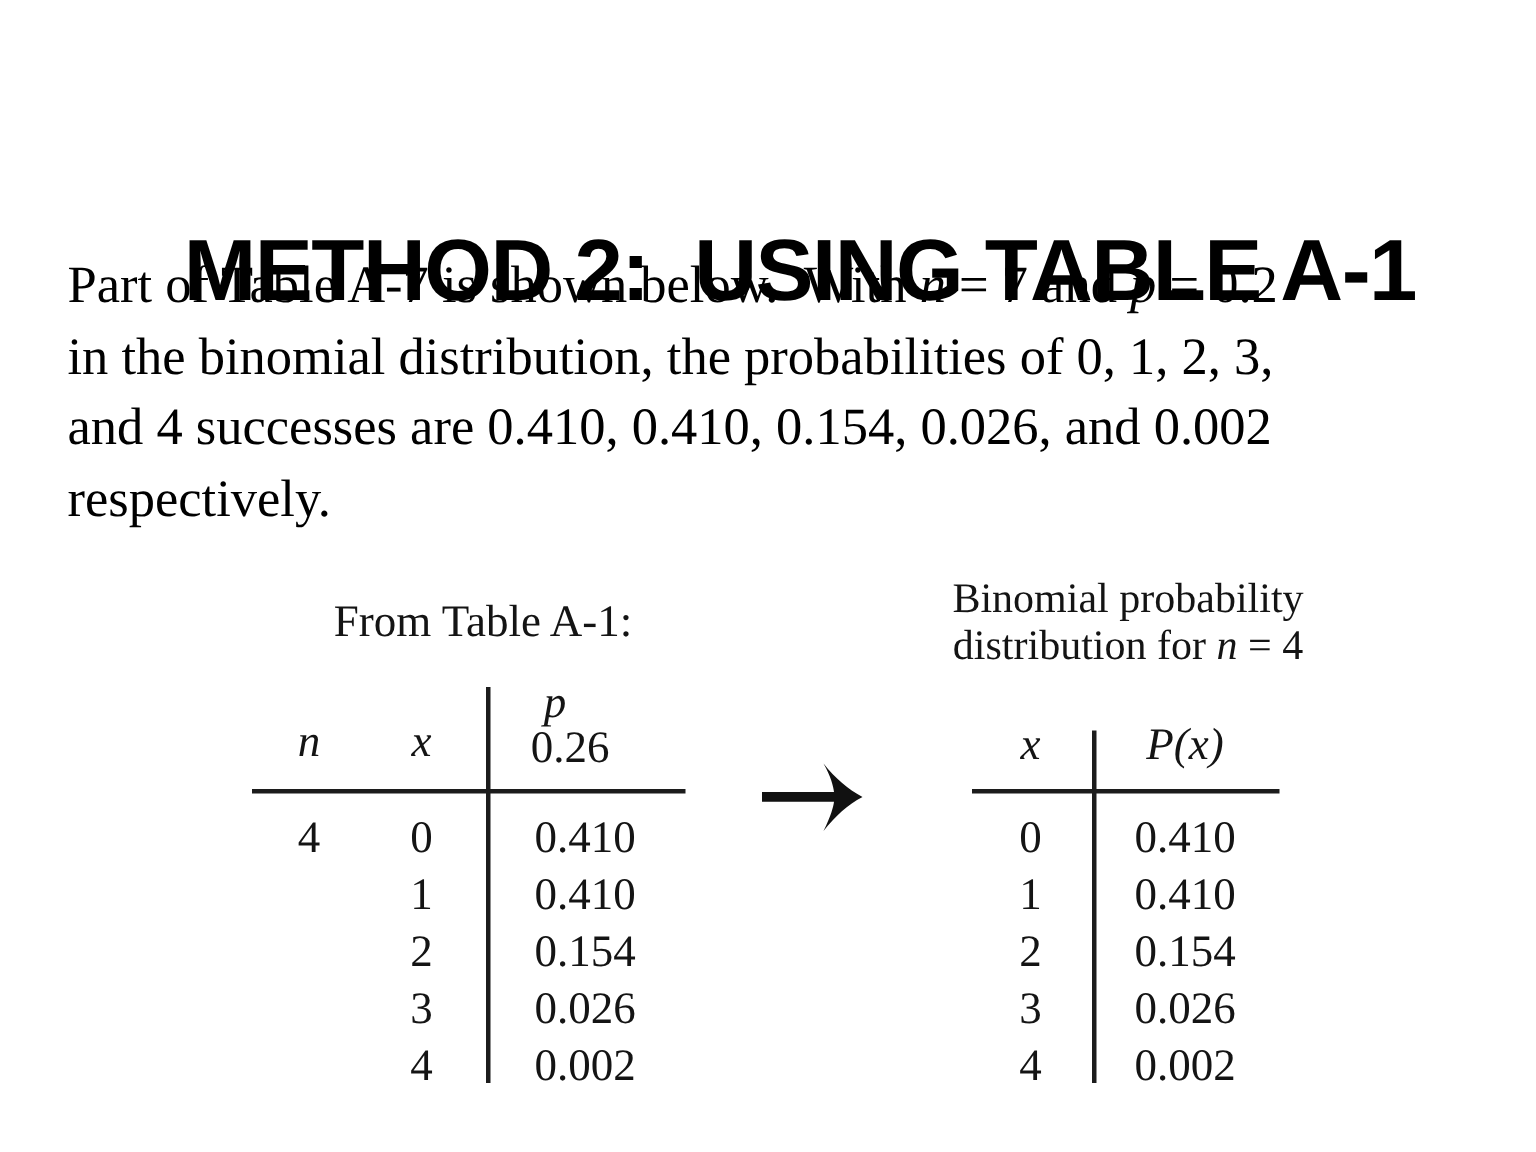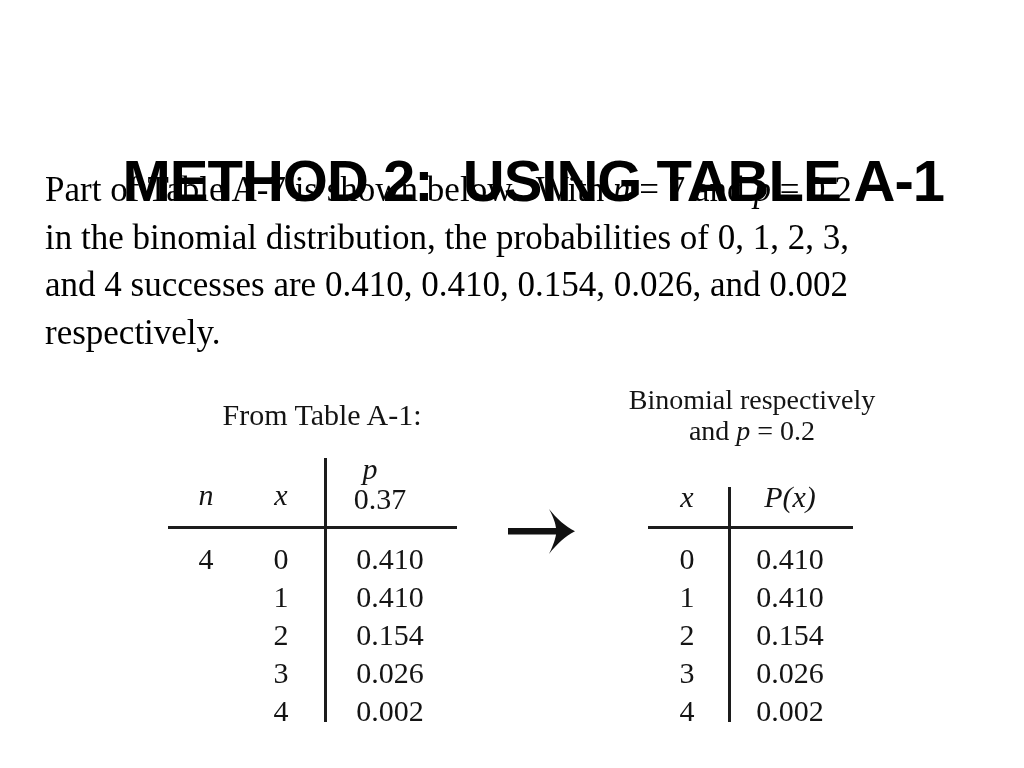--- a/index.html
+++ b/index.html
@@ -43,21 +43,21 @@
 
 <div class="para"><span>Part of Table A-7 is shown below.  With </span><span class="ital">n</span><span> = 7 and </span><span class="ital">p</span><span> = 0.2
 in the binomial distribution, the probabilities of 0, 1, 2, 3,
 and 4 successes are 0.410, 0.410, 0.154, 0.026, and 0.002
 respectively.</span></div>
 
 <div>
   <div class="fig-text cap-left">From Table A-1:</div>
 
   <div class="fig-text ital hdr" style="left:340px;top:454px;width:60px;">p</div>
-  <div class="fig-text hdr" style="left:340px;top:484px;width:80px;">0.37</div>
+  <div class="fig-text hdr" style="left:340px;top:484px;width:80px;">0.26</div>
   <div class="fig-text ital hdr" style="left:176px;top:480px;width:60px;">n</div>
   <div class="fig-text ital hdr" style="left:251px;top:480px;width:60px;">x</div>
 
   <div class="rule" style="left:168px;top:526px;width:289px;height:3px;"></div>
   <div class="rule" style="left:324px;top:458px;width:3px;height:264px;"></div>
 
   <div>
     <span class="row-cell" style="left:176px;top:544px;width:60px;">4</span>
     <span class="row-cell" style="left:251px;top:544px;width:60px;">0</span>
     <span class="row-cell" style="left:340px;top:544px;width:100px;">0.410</span>
@@ -82,22 +82,22 @@
 
 <div class="arrow-wrap">
   <svg width="75" height="55" viewBox="0 0 75 55" xmlns="http://www.w3.org/2000/svg">
     <rect x="3" y="24" width="50" height="6.5" fill="#111"></rect>
     <path d="M44 5 C52 15 60 22 70 27.3 C60 32.5 52 40 44 50 C49 40 50.5 34 51 30.5 L51 24 C50.5 20 49 14 44 5 Z" fill="#111"></path>
   </svg>
 </div>
 
 <div>
   <div class="cap-right">
-    <div>Binomial respectively</div>
-    <div><span>and </span><span class="ital">p</span><span> = 0.2</span></div>
+    <div>Binomial probability</div>
+    <div><span>distribution for </span><span class="ital">n</span><span> = 4</span></div>
   </div>
 
   <div class="fig-text ital hdr" style="left:657px;top:482px;width:60px;">x</div>
   <div class="fig-text ital hdr" style="left:750px;top:482px;width:80px;">P(x)</div>
 
   <div class="rule" style="left:648px;top:526px;width:205px;height:3px;"></div>
   <div class="rule" style="left:728px;top:487px;width:3px;height:235px;"></div>
 
   <div>
     <span class="row-cell" style="left:657px;top:544px;width:60px;">0</span>

